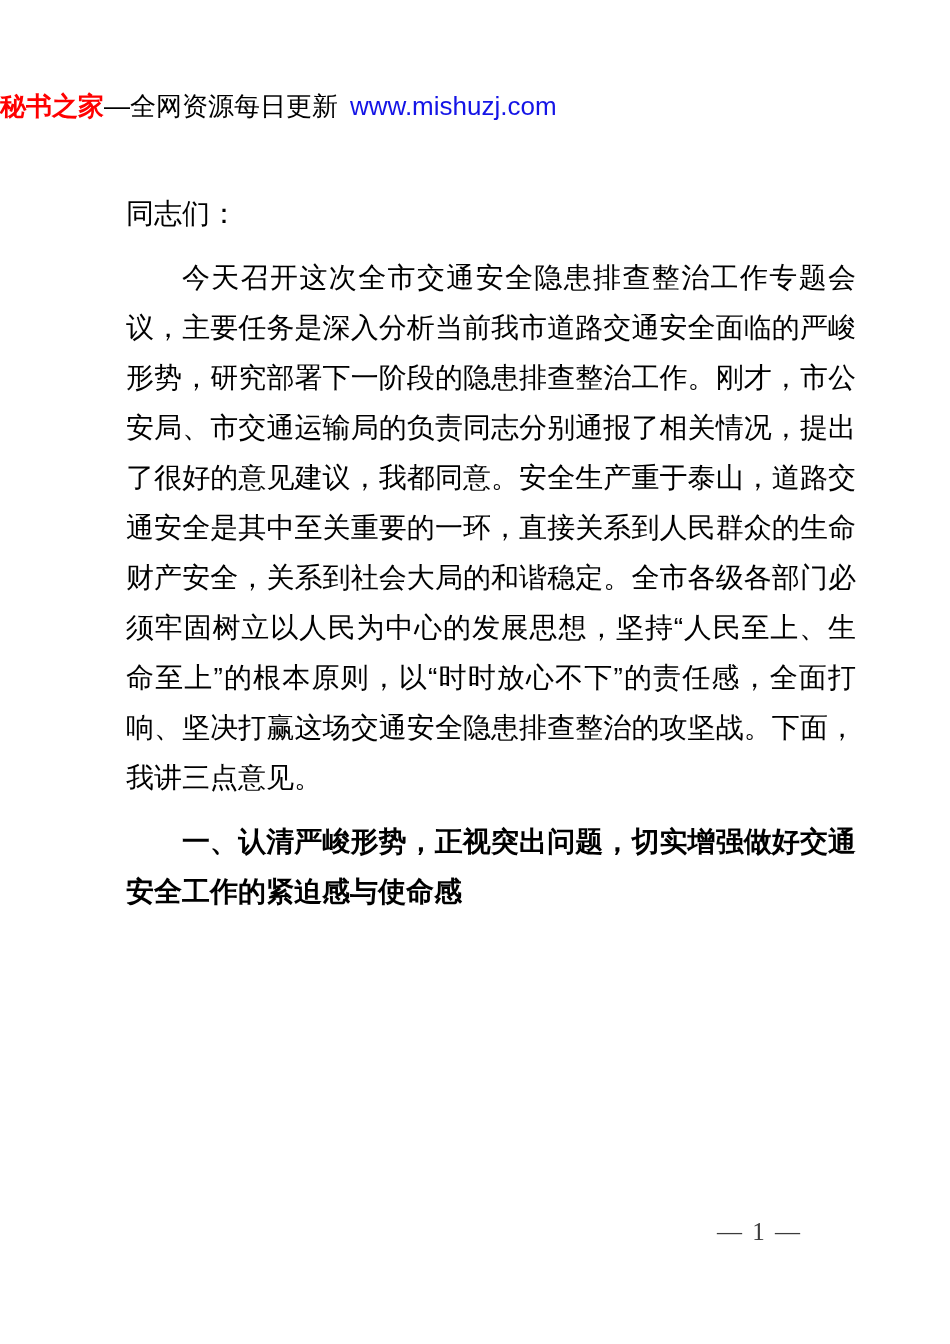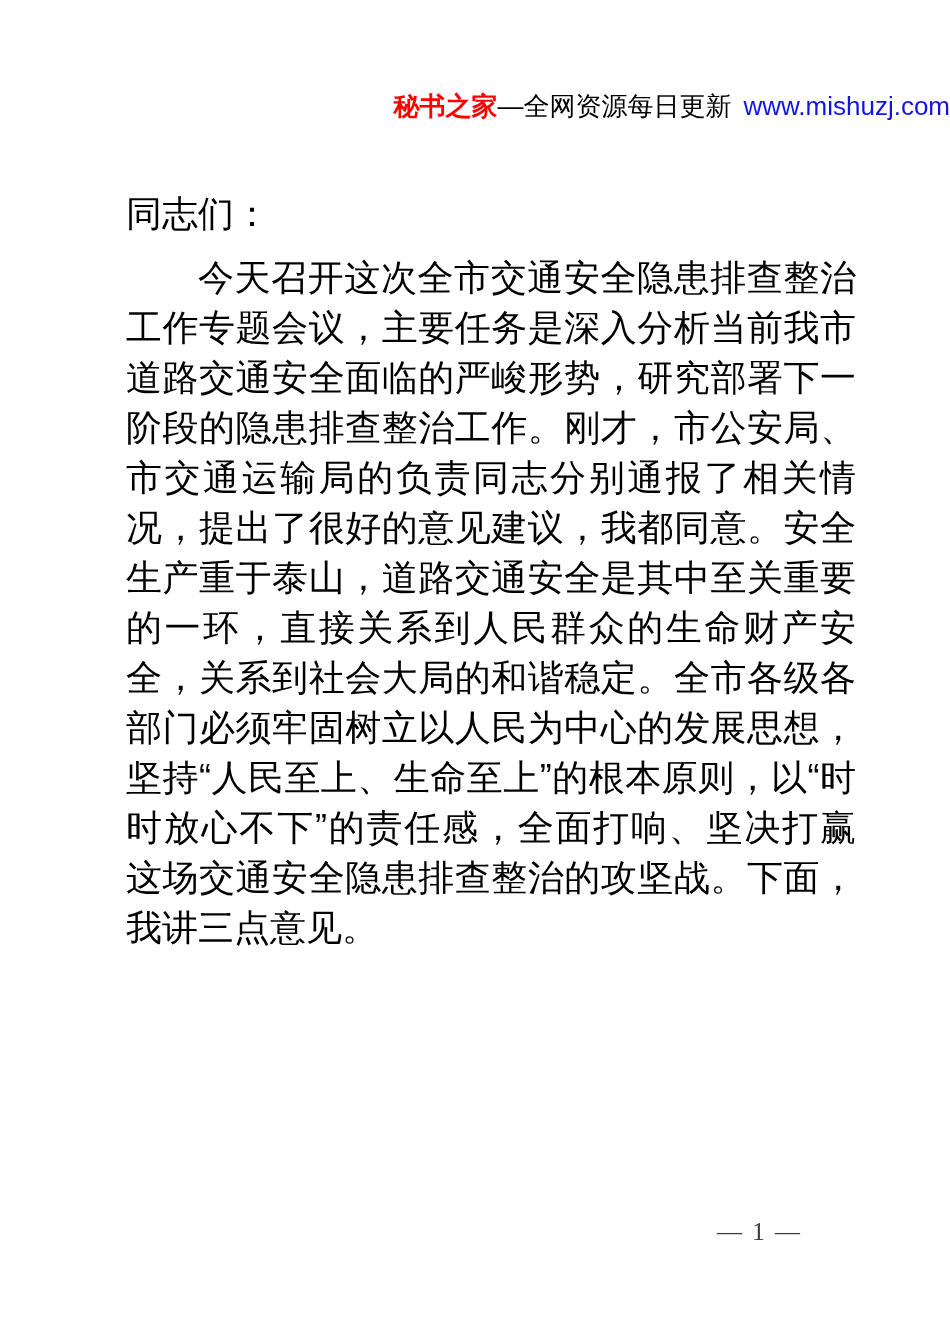--- a/index.html
+++ b/index.html
@@ -8,21 +8,21 @@
     width: 950px;
     height: 1344px;
     background: #ffffff;
     overflow: hidden;
     font-family: "Liberation Sans", sans-serif;
     color: #000;
   }
   
   .site-header {
     padding-top: 88px;
-    text-align: right;
+    text-align: left;
     font-size: 26px;
     line-height: 36px;
     white-space: nowrap;
   }
   .brand { color: #ff0000; font-weight: bold; }
   .hdr-sep { color: #000000; }
   .tagline { color: #000000; }
   .site-url { color: #1414e6; text-decoration: none; margin-left: 12px; }
   
   .doc-title {
@@ -31,21 +31,21 @@
     font-size: 38px;
     font-weight: bold;
     line-height: 67px;
     color: #000;
   }
   .doc-title .t-line { display: block; }
   
   .doc-body {
     margin: 65px 0 0 126px;
     width: 730px;
-    font-size: 36px;
+    font-size: 28px;
     line-height: 50px;
     text-align: justify;
     color: #000;
   }
   .doc-body p { margin: 14px 0; }
   .salutation { text-indent: 0; }
   .para { text-indent: 2em; }
   .para-bold { font-weight: bold; }
   
   .page-footer {
@@ -66,19 +66,20 @@
   <div class="site-header">
     <span class="brand">秘书之家</span><span class="hdr-sep">—</span><span class="tagline">全网资源每日更新</span><a class="site-url">www.mishuzj.com</a>
   </div>
 
   <h1 class="doc-title">
   </h1>
 
   <div class="doc-body">
     <p class="salutation">同志们：</p>
     <p class="para">今天召开这次全市交通安全隐患排查整治工作专题会议，主要任务是深入分析当前我市道路交通安全面临的严峻形势，研究部署下一阶段的隐患排查整治工作。刚才，市公安局、市交通运输局的负责同志分别通报了相关情况，提出了很好的意见建议，我都同意。安全生产重于泰山，道路交通安全是其中至关重要的一环，直接关系到人民群众的生命财产安全，关系到社会大局的和谐稳定。全市各级各部门必须牢固树立以人民为中心的发展思想，坚持“人民至上、生命至上”的根本原则，以“时时放心不下”的责任感，全面打响、坚决打赢这场交通安全隐患排查整治的攻坚战。下面，我讲三点意见。</p>
+    <p class="para para-bold">一、认清严峻形势，正视突出问题，切实增强做好交通安全工作的紧迫感与使命感</p>
   </div>
 
   <div class="page-footer">
     <span>— 1 —</span>
   </div>
 
 </div>
 
 </body></html>

